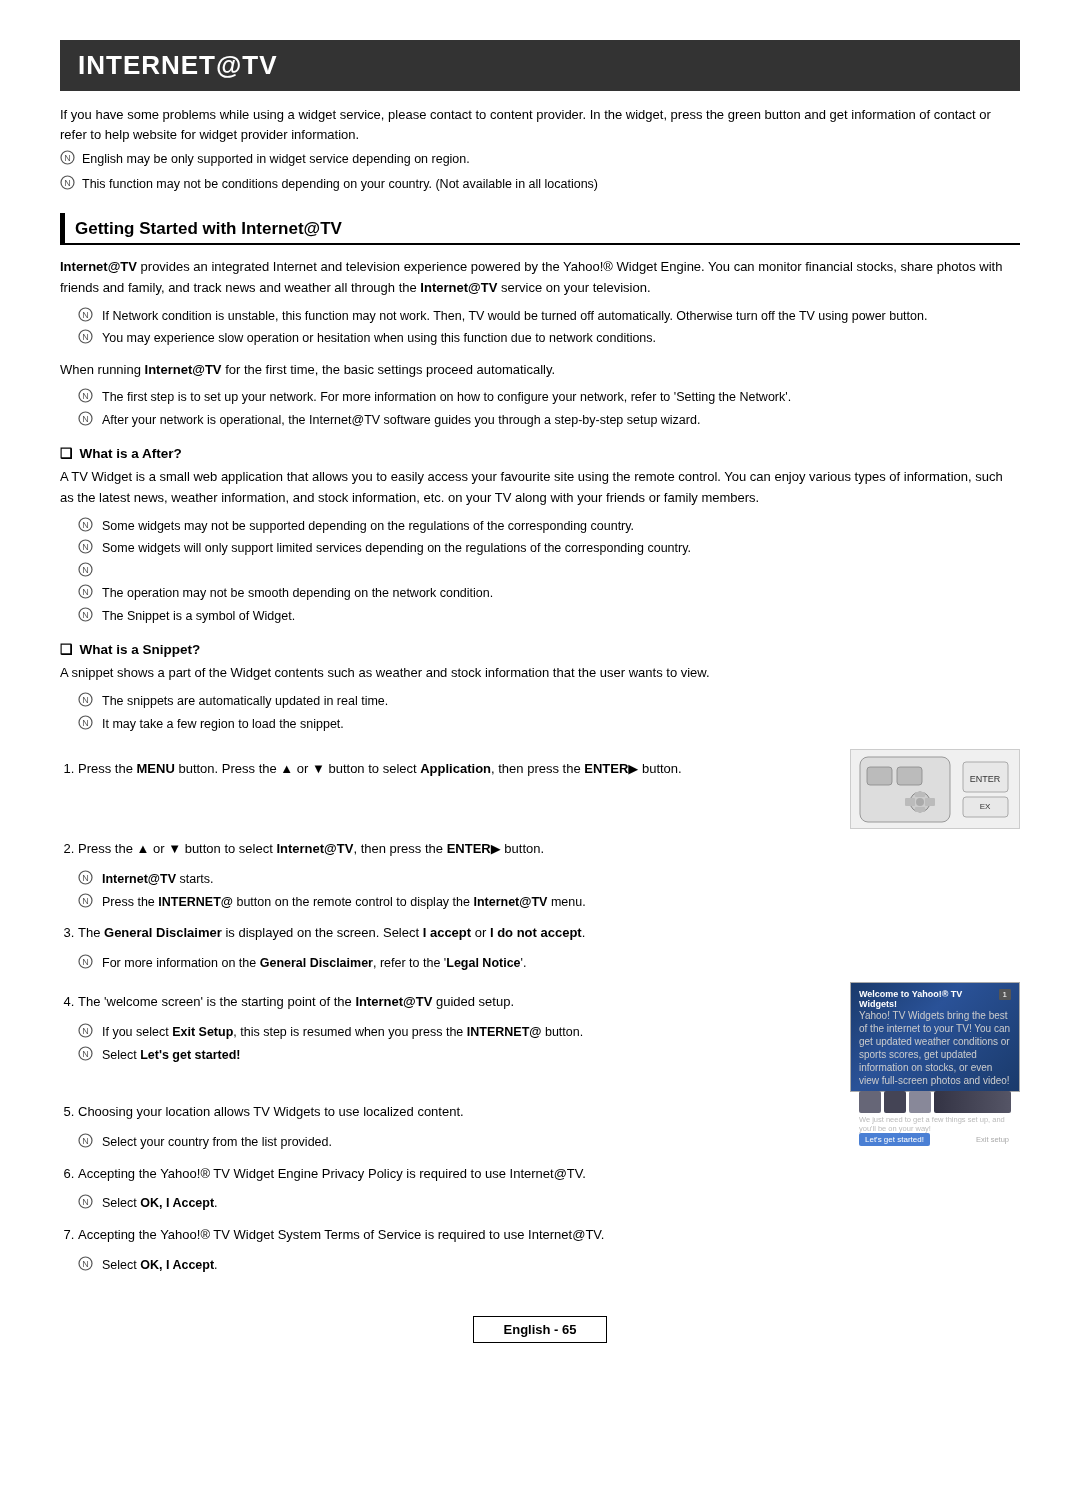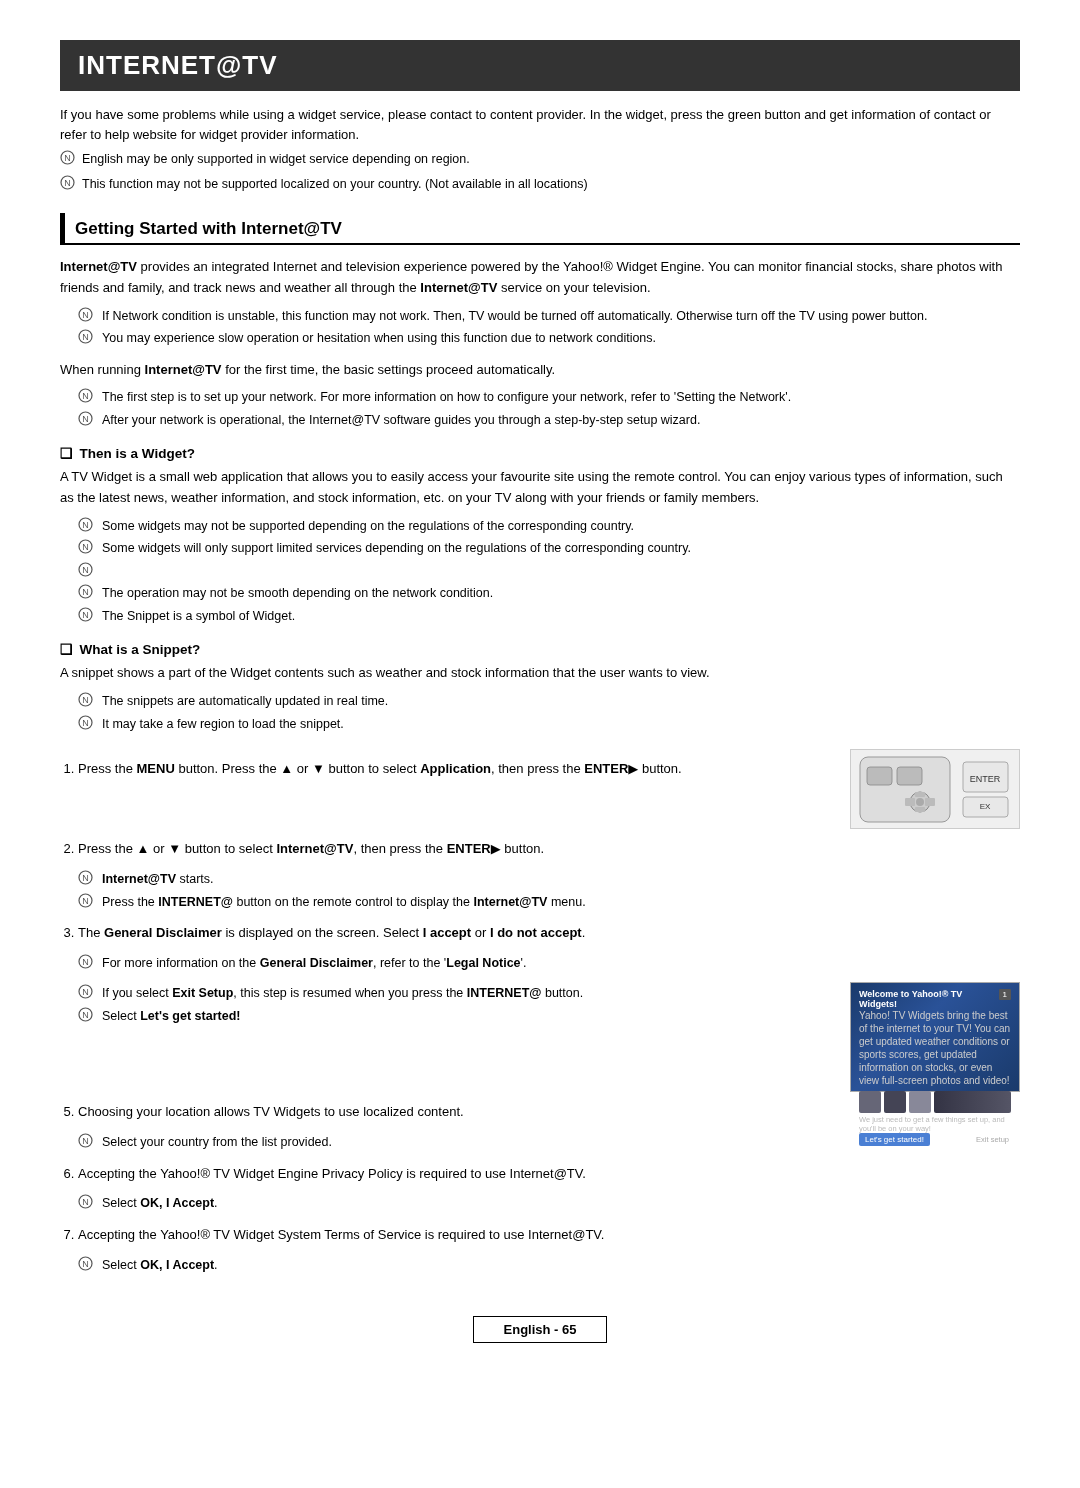--- a/index.html
+++ b/index.html
@@ -175,21 +175,21 @@
   </span>
   <span>English may be only supported in widget service depending on region.</span>
 </div>
 <div class="note">
   <span class="note-icon">
     <svg width="15" height="15" viewBox="0 0 15 15">
         <circle cx="7.5" cy="7.5" r="6.5" fill="none" stroke="#555" stroke-width="1.2"></circle>
         <text x="7.5" y="11" text-anchor="middle" font-size="9" fill="#555">N</text>
       </svg>
   </span>
-  <span>This function may not be supported localized on your country. (Not available in all locations)</span>
+  <span>This function may not be conditions depending on your country. (Not available in all locations)</span>
 </div>
 
 <div class="section-heading">Getting Started with Internet@TV</div>
 
 <p class="body-text">
   <b>Internet@TV</b> provides an integrated Internet and television experience powered by the Yahoo!® Widget Engine. You can monitor financial stocks, share photos with friends and family, and track news and weather all through the <b>Internet@TV</b> service on your television.
 </p>
 
 <div class="note-block">
   <span class="note-icon">
@@ -224,21 +224,21 @@
 <div class="note-block">
   <span class="note-icon">
     <svg width="15" height="15" viewBox="0 0 15 15">
         <circle cx="7.5" cy="7.5" r="6.5" fill="none" stroke="#555" stroke-width="1.2"></circle>
         <text x="7.5" y="11" text-anchor="middle" font-size="9" fill="#555">N</text>
       </svg>
   </span>
   <span>After your network is operational, the Internet@TV software guides you through a step-by-step setup wizard.</span>
 </div>
 
-<div class="sub-heading">Then is a Widget?</div>
+<div class="sub-heading">What is a After?</div>
 <p class="body-text">A TV Widget is a small web application that allows you to easily access your favourite site using the remote control. You can enjoy various types of information, such as the latest news, weather information, and stock information, etc. on your TV along with your friends or family members.</p>
 
 <div class="note-block">
   <span class="note-icon"><svg width="15" height="15" viewBox="0 0 15 15">
         <circle cx="7.5" cy="7.5" r="6.5" fill="none" stroke="#555" stroke-width="1.2"></circle>
         <text x="7.5" y="11" text-anchor="middle" font-size="9" fill="#555">N</text>
       </svg></span>
   <span>Some widgets may not be supported depending on the regulations of the corresponding country.</span>
 </div>
 <div class="note-block">
@@ -346,20 +346,23 @@
       <span class="note-icon"><svg width="15" height="15" viewBox="0 0 15 15">
             <circle cx="7.5" cy="7.5" r="6.5" fill="none" stroke="#555" stroke-width="1.2"></circle>
             <text x="7.5" y="11" text-anchor="middle" font-size="9" fill="#555">N</text>
           </svg></span>
       <span>For more information on the <b>General Disclaimer</b>, refer to the '<b>Legal Notice</b>'.</span>
     </div>
   </div>
 
   <div class="step-row">
     <div class="step-content">
+      <ol start="4" class="numbered-list" style="list-style-type:decimal;">
+        <li>The 'welcome screen' is the starting point of the <b>Internet@TV</b> guided setup.</li>
+      </ol>
       <div class="note-block">
         <span class="note-icon"><svg width="15" height="15" viewBox="0 0 15 15">
               <circle cx="7.5" cy="7.5" r="6.5" fill="none" stroke="#555" stroke-width="1.2"></circle>
               <text x="7.5" y="11" text-anchor="middle" font-size="9" fill="#555">N</text>
             </svg></span>
         <span>If you select <b>Exit Setup</b>, this step is resumed when you press the <b>INTERNET@</b> button.</span>
       </div>
       <div class="note-block">
         <span class="note-icon"><svg width="15" height="15" viewBox="0 0 15 15">
               <circle cx="7.5" cy="7.5" r="6.5" fill="none" stroke="#555" stroke-width="1.2"></circle>

